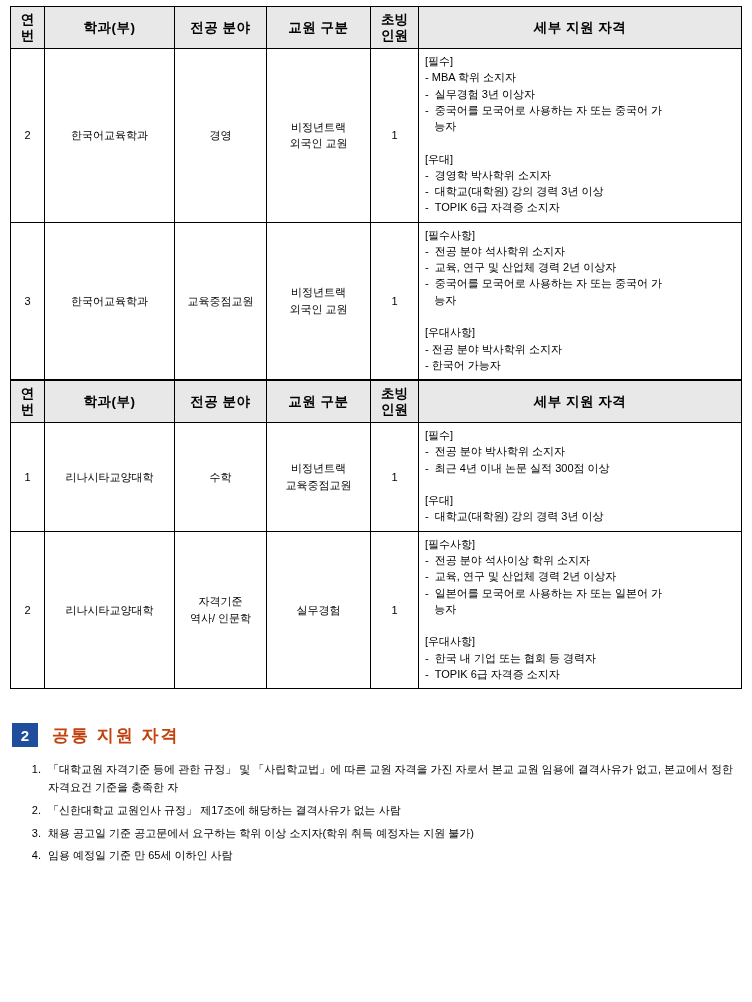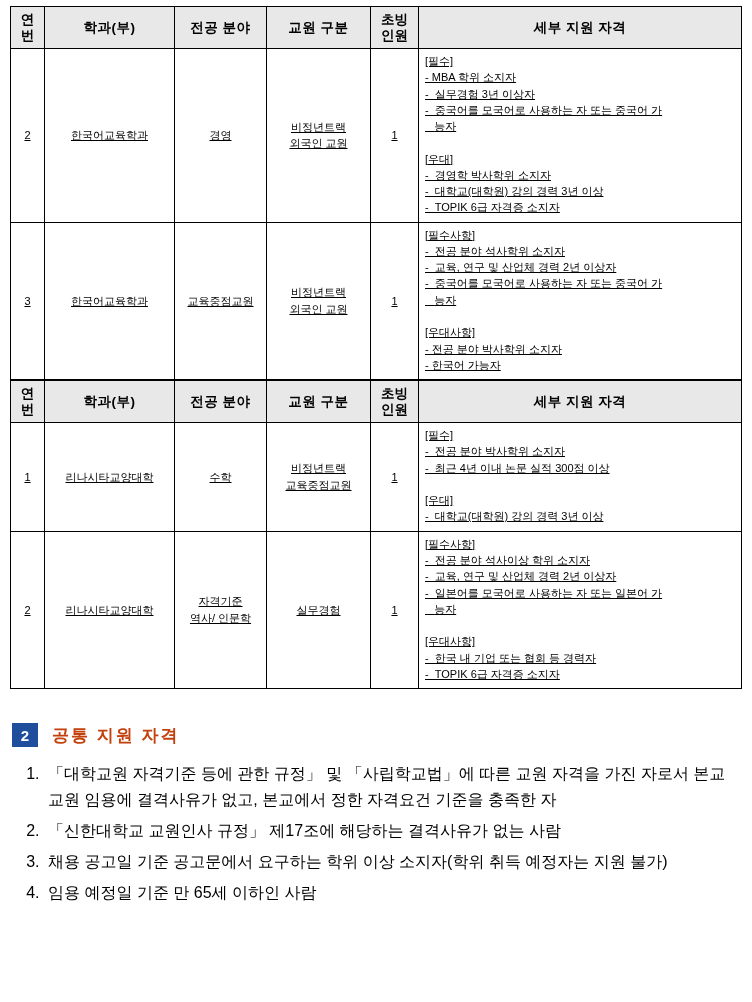--- a/index.html
+++ b/index.html
@@ -39,21 +39,20 @@
     letter-spacing: 0px;
     line-height: 1.15;
   }
   table.jobtable td {
     border: 1px solid #000;
     font-size: 11px;
     vertical-align: middle;
     text-align: center;
     padding: 4px 2px;
     line-height: 1.5;
-    text-decoration: underline;
   }
   table.jobtable td.detail {
     text-align: left;
     vertical-align: top;
     padding: 4px 6px 6px 6px;
     font-size: 11px;
     line-height: 1.48;
     white-space: pre-wrap;
   }
   .rowline-dashed td {
@@ -92,21 +91,21 @@
     font-weight: bold;
     letter-spacing: 2px;
     color: #c2410c;
   }
   ol.common-list {
     margin: 0;
     padding: 0 6px 0 34px;
     list-style: decimal;
   }
   ol.common-list li {
-    font-size: 16px;
+    font-size: 11px;
     line-height: 1.62;
     margin-bottom: 5px;
     padding-left: 4px;
     text-align: left;
   }
   .multiline-cell {
     line-height: 1.45;
   }
 </style>
 </head>

